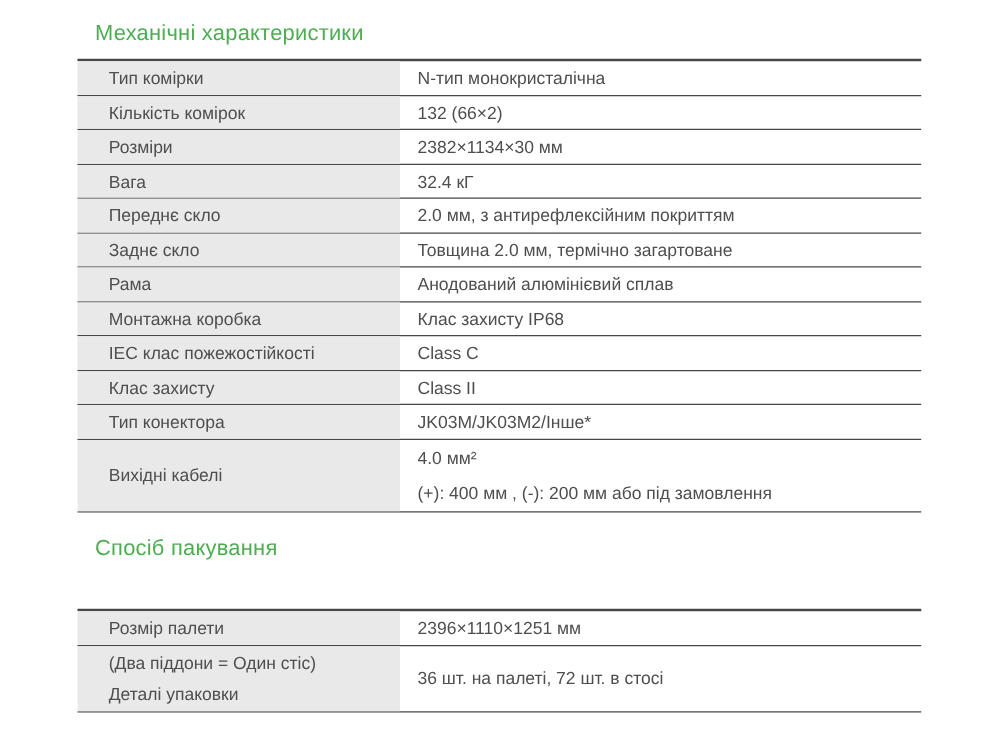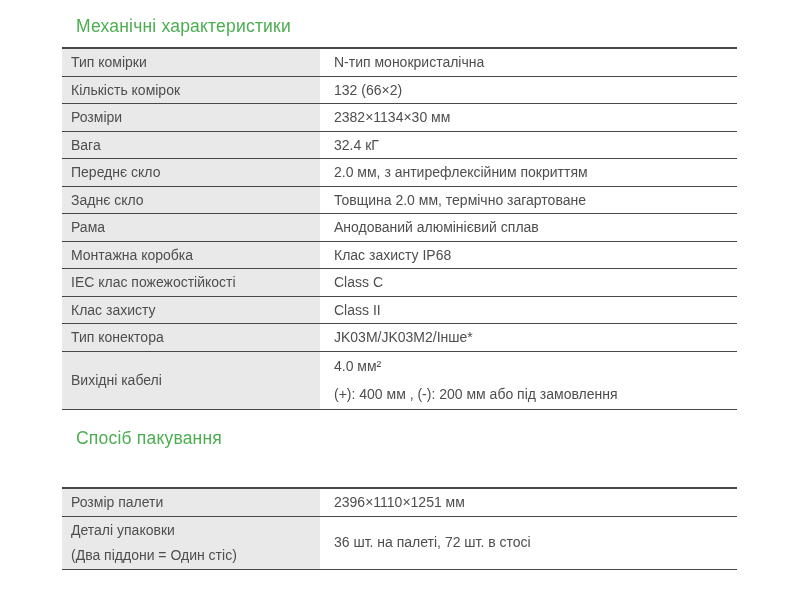--- a/index.html
+++ b/index.html
@@ -43,21 +43,21 @@
 
   .row {
     display: flex;
     align-items: stretch;
     border-bottom: 1.5px solid var(--line, #474747);
   }
   .row .label {
     width: 258px;
     box-sizing: border-box;
     background: var(--label-bg, #e9e9e9);
-    padding-left: 9px;
+    padding-left: 25px;
     display: flex;
     flex-direction: column;
     justify-content: center;
   }
   .row .value {
     flex: 1;
     box-sizing: border-box;
     padding-left: 14px;
     display: flex;
     flex-direction: column;
@@ -142,22 +142,22 @@
 
   <h2 class="sec-title" id="title-packaging">Спосіб пакування</h2>
 
   <div class="spec-table" id="packaging-table">
     <div class="row row-single">
       <div class="label">Розмір палети</div>
       <div class="value">2396×1110×1251 мм</div>
     </div>
     <div class="row row-tall-pack">
       <div class="label">
+        <div>(Два піддони = Один стіс)</div>
         <div>Деталі упаковки</div>
-        <div>(Два піддони = Один стіс)</div>
       </div>
       <div class="value">
         <div>36 шт. на палеті, 72 шт. в стосі</div>
       </div>
     </div>
   </div>
 
 </div>
 
 </body></html>

